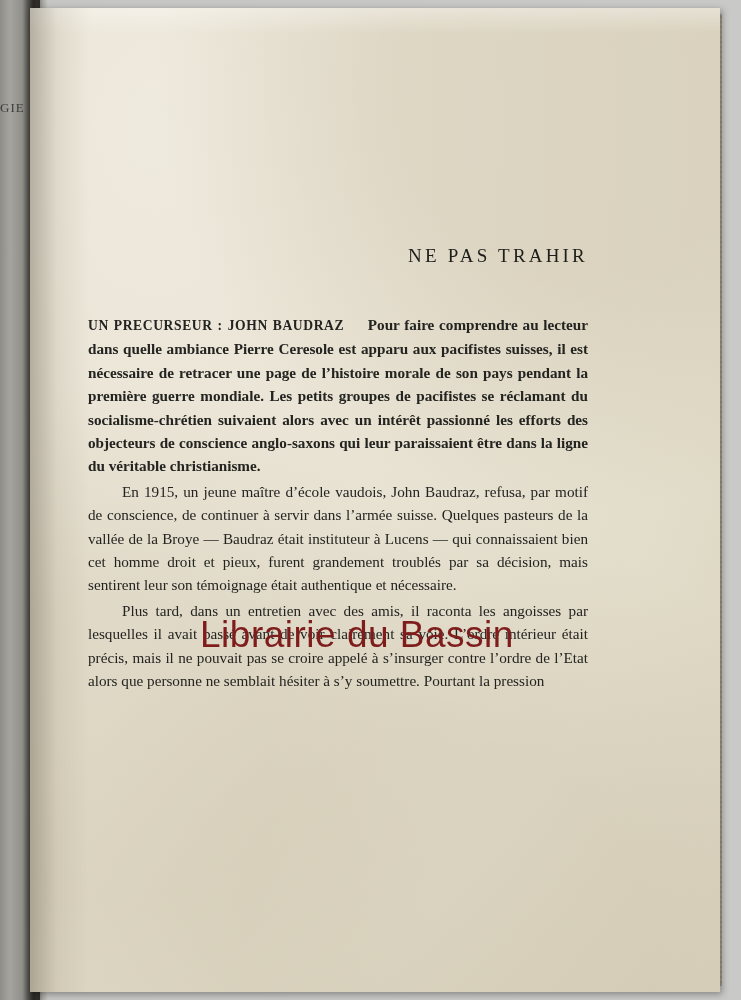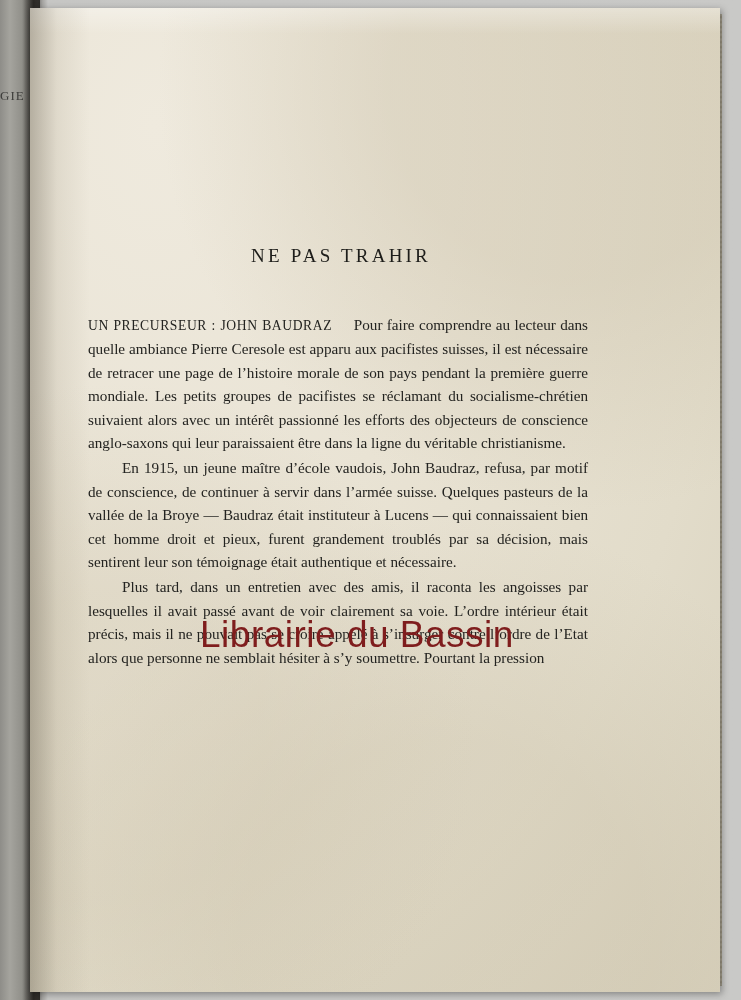--- a/index.html
+++ b/index.html
@@ -29,21 +29,21 @@
     position: absolute;
     left: 0;
     top: 0;
     width: 40px;
     height: 1000px;
     background: linear-gradient(90deg, #8e8d88 0%, #a5a49e 25%, #8d8c86 60%, #4e4c48 88%, #2f2e2b 100%);
   }
   .left-page-text {
     position: absolute;
     left: 0px;
-    top: 88px;
+    top: 100px;
     width: 30px;
     font-size: 13px;
     letter-spacing: 1px;
     color: #2d2d2b;
     font-family: "Liberation Serif", serif;
     opacity: .85;
   }
   .gutter-shadow {
     position: absolute;
     left: 22px;
@@ -110,21 +110,21 @@
   .text-block {
     position: absolute;
     left: 88px;
     top: 245px;
     width: 500px;
     color: #23231f;
   }
   .chapter-title {
     font-size: 19px;
     letter-spacing: 3.2px;
-    text-align: center;
+    text-align: right;
     margin: 0 0 46px 0;
     color: #1d1d1a;
     font-weight: normal;
     padding-left: 6px;
   }
   .para {
     font-size: 15.2px;
     line-height: 23.4px;
     text-align: justify;
     margin: 0 0 2px 0;
@@ -132,20 +132,21 @@
     hyphens: manual;
   }
   .para + .para { }
   .indent { text-indent: 34px; }
   .run-in {
     letter-spacing: .6px;
     font-size: 13.6px;
   }
   .first-para {
     text-align: justify;
+    font-weight: bold;
   }
 
   
   .watermark {
     position: absolute;
     left: 200px;
     top: 614px;
     font-family: "Liberation Sans", sans-serif;
     font-size: 37px;
     color: #2f6fd0;

